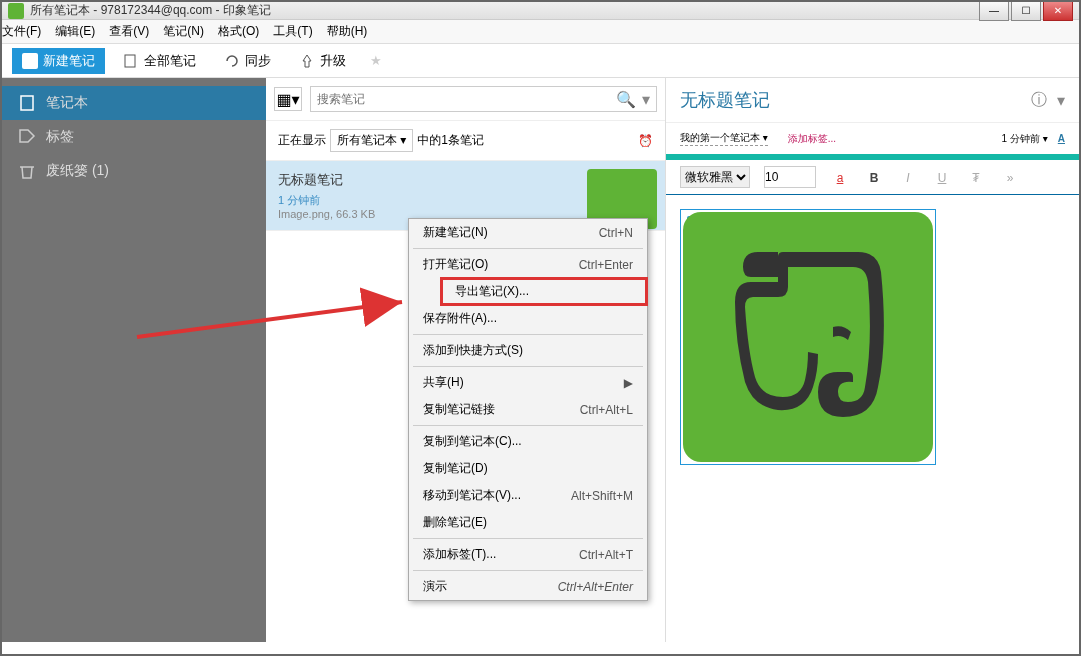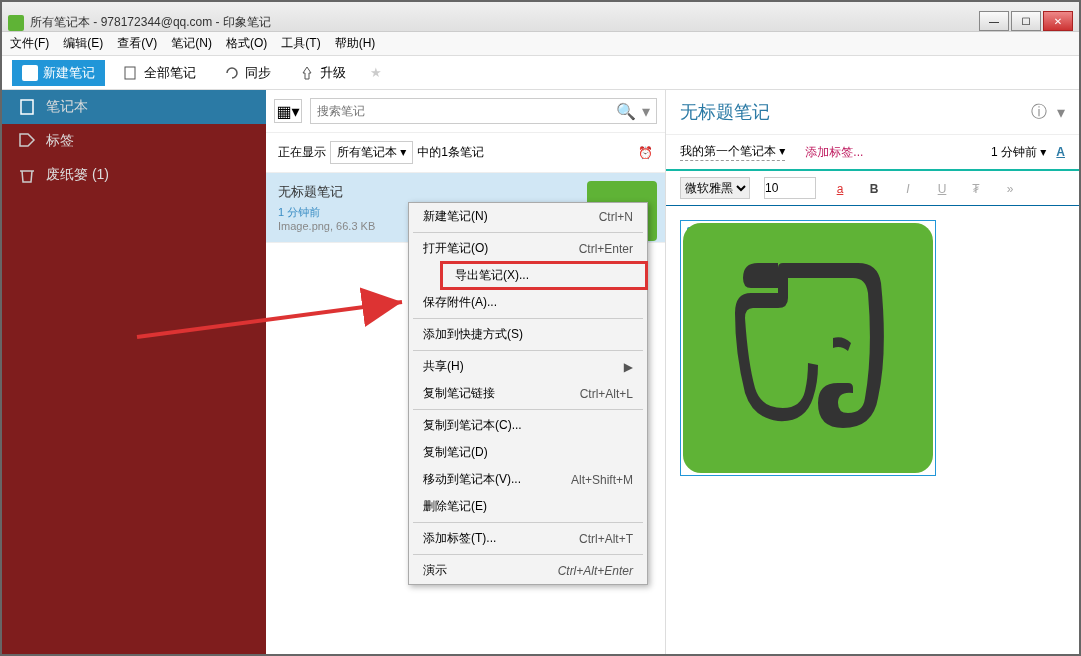--- a/index.html
+++ b/index.html
@@ -1,62 +1,62 @@
 <!DOCTYPE html>
 <html><head>
 <meta charset="utf-8">
 <style>
 * { margin: 0; padding: 0; box-sizing: border-box; font-family: "Microsoft YaHei", sans-serif; }
 body { background: #fff; width: 1081px; height: 656px; overflow: hidden; position: relative; border: 2px solid #666; }
-.titlebar { height: 30px; background: linear-gradient(#f0f0f0, #e0e0e0); display: flex; align-items: flex-end; padding: 0 6px; border-bottom: 1px solid #ccc; }
+.titlebar { height: 18px; background: linear-gradient(#f0f0f0, #e0e0e0); display: flex; align-items: center; padding: 0 6px; border-bottom: 1px solid #ccc; }
 .titlebar .app-icon { width: 16px; height: 16px; background: #5fb336; border-radius: 2px; margin-right: 6px; }
 .titlebar .title { font-size: 12px; color: #333; flex: 1; }
 .winbtns { display: flex; gap: 2px; }
 .winbtn { width: 30px; height: 20px; display: flex; align-items: center; justify-content: center; font-size: 10px; border: 1px solid #888; background: linear-gradient(#fafafa,#ddd); cursor: pointer; }
 .winbtn.close { background: linear-gradient(#e88,#c33); color: #fff; border-color: #a22; }
-.menubar { height: 24px; background: #f8f8f8; display: flex; align-items: center; padding: 0 8px; border-bottom: 1px solid #ddd; font-size: 12px; }
+.menubar { height: 24px; background: #f8f8f8; display: flex; align-items: center; padding: 0 0; border-bottom: 1px solid #ddd; font-size: 12px; }
 .menubar span { margin-right: 14px; cursor: pointer; }
 .toolbar { height: 34px; background: #fff; display: flex; align-items: center; padding: 0 10px; border-bottom: 1px solid #ddd; font-size: 13px; }
 .tbtn { display: flex; align-items: center; padding: 4px 10px; margin-right: 8px; cursor: pointer; }
 .tbtn.new { background: #2196d8; color: #fff; }
 .tbtn .ico { width: 16px; height: 16px; margin-right: 5px; display: inline-block; }
 .tbtn.new .ico { background: #fff; border-radius: 2px; }
 .toolbar .hint { color: #bbb; font-style: italic; margin-left: 20px; font-size: 12px; }
 .main { display: flex; height: calc(100% - 88px); }
-.sidebar { width: 264px; background: #7f1d1d; color: #ddd; padding-top: 0; font-size: 14px; }
+.sidebar { width: 264px; background: #737373; color: #ddd; padding-top: 8px; font-size: 14px; }
 .sb-item { display: flex; align-items: center; padding: 8px 16px; cursor: pointer; }
 .sb-item.active { background: #2b7aa5; }
 .sb-item .ico { width: 18px; height: 18px; margin-right: 10px; }
 .middle { width: 400px; border-right: 1px solid #ddd; display: flex; flex-direction: column; }
 .middle .searchbar { display: flex; align-items: center; padding: 8px; border-bottom: 1px solid #eee; }
 .view-switch { width: 28px; height: 24px; border: 1px solid #ccc; margin-right: 8px; display: flex; align-items: center; justify-content: center; }
 .searchbox { flex: 1; height: 26px; border: 1px solid #ccc; display: flex; align-items: center; padding: 0 6px; }
 .searchbox input { border: none; outline: none; flex: 1; font-size: 12px; color: #888; }
 .filterbar { display: flex; align-items: center; padding: 8px 12px; font-size: 12px; border-bottom: 1px solid #eee; }
 .filterbar .dd { border: 1px solid #ccc; padding: 2px 6px; margin: 0 4px; background: #fff; }
 .noteitem { padding: 10px 12px; background: #d1e7f5; border-bottom: 1px solid #eee; position: relative; }
 .noteitem .ntitle { font-size: 13px; color: #333; margin-bottom: 4px; }
 .noteitem .ntime { font-size: 11px; color: #3a8dc4; }
 .noteitem .nmeta { font-size: 11px; color: #888; }
 .noteitem .thumb { position: absolute; right: 8px; top: 8px; width: 70px; height: 60px; background: #5fb336; border-radius: 4px; }
 .right { flex: 1; display: flex; flex-direction: column; }
 .right .header { padding: 10px 14px; display: flex; align-items: center; border-bottom: 1px solid #eee; }
 .right .header .ntitle { color: #2b7aa5; font-size: 18px; flex: 1; }
-.right .subheader { padding: 8px 14px; display: flex; align-items: center; font-size: 12px; border-bottom: 2px solid #14b8a6; }
+.right .subheader { padding: 8px 14px; display: flex; align-items: center; font-size: 10px; border-bottom: 6px solid #14b8a6; }
 .right .subheader .dropdown { border-bottom: 1px dashed #999; margin-right: 20px; cursor: pointer; }
 .right .subheader .time { margin-left: auto; margin-right: 10px; }
 .right .formatbar { padding: 6px 14px; display: flex; align-items: flex-end; font-size: 12px; border-bottom: 1px solid #0369a1; gap: 14px; }
 .right .formatbar select, .right .formatbar input { height: 22px; border: 1px solid #ccc; font-size: 12px; }
 .fbtn { width: 20px; height: 20px; display: flex; align-items: center; justify-content: center; cursor: pointer; }
 .content { padding: 14px; flex: 1; }
 .imgframe { border: 1px solid #2196d8; padding: 2px; display: inline-block; position: relative; }
 .green-logo { width: 250px; height: 250px; background: #5fb336; border-radius: 18px; position: relative; }
 .badges { position: absolute; top: 6px; left: 6px; display: flex; gap: 2px; }
 .badge { width: 22px; height: 22px; background: #2196d8; color: #fff; display: flex; align-items: center; justify-content: center; font-size: 12px; border-radius: 2px; }
-.ctxmenu { position: absolute; left: 406px; top: 200px; width: 240px; background: #f3f3f3; border: 1px solid #aaa; box-shadow: 2px 2px 6px rgba(0,0,0,0.3); font-size: 12px; z-index: 100; }
+.ctxmenu { position: absolute; left: 406px; top: 216px; width: 240px; background: #f3f3f3; border: 1px solid #aaa; box-shadow: 2px 2px 6px rgba(0,0,0,0.3); font-size: 12px; z-index: 100; }
 .ctxmenu .row { display: flex; align-items: center; padding: 5px 14px; justify-content: space-between; cursor: pointer; }
 .ctxmenu .sep { height: 1px; background: #ccc; margin: 2px 4px; }
 .ctxmenu .row.highlight { outline: 3px solid #d33; outline-offset: -2px; margin-left: 32px; }
 .arrow-overlay { position: absolute; left: 130px; top: 200px; z-index: 200; pointer-events: none; }
 svg.ico-svg { width: 100%; height: 100%; }
 </style>
 </head>
 <body>
 
 <div class="titlebar">

